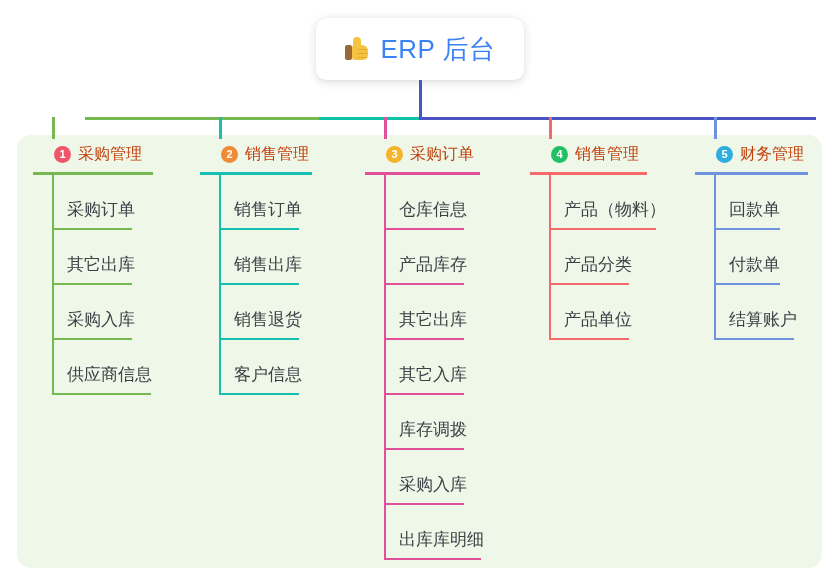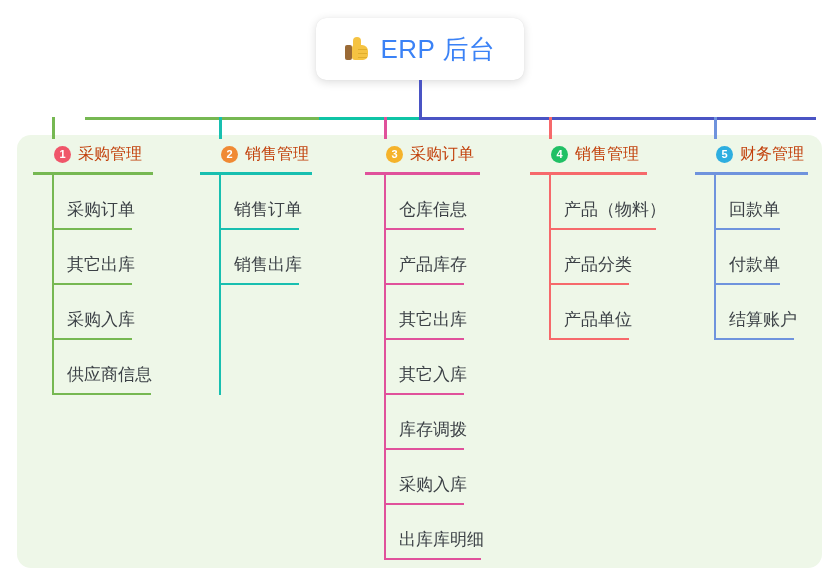--- a/index.html
+++ b/index.html
@@ -164,20 +164,28 @@
       <div class="items">
         <div class="spine" style="background: rgb(24, 191, 176); height: 220px;"></div>
         <div class="item">
           <span class="item-label">销售订单</span>
           <div class="item-rule" style="width: 80px; background: rgb(24, 191, 176);"></div>
         </div>
         <div class="item">
           <span class="item-label">销售出库</span>
           <div class="item-rule" style="width: 80px; background: rgb(24, 191, 176);"></div>
         </div>
+        <div class="item">
+          <span class="item-label">销售退货</span>
+          <div class="item-rule" style="width: 80px; background: rgb(24, 191, 176);"></div>
+        </div>
+        <div class="item">
+          <span class="item-label">客户信息</span>
+          <div class="item-rule" style="width: 80px; background: rgb(24, 191, 176);"></div>
+        </div>
       </div>
     </div>
     <div class="col" style="left: 365px; width: 168px;">
       <div class="col-head">
         <span class="badge" style="background: rgb(245, 179, 43);">3</span>
         <span class="head-label">采购订单</span>
       </div>
       <div class="head-rule" style="width: 115px; background: rgb(224, 81, 155);"></div>
       <div class="items">
         <div class="spine" style="background: rgb(224, 81, 155); height: 385px;"></div>

